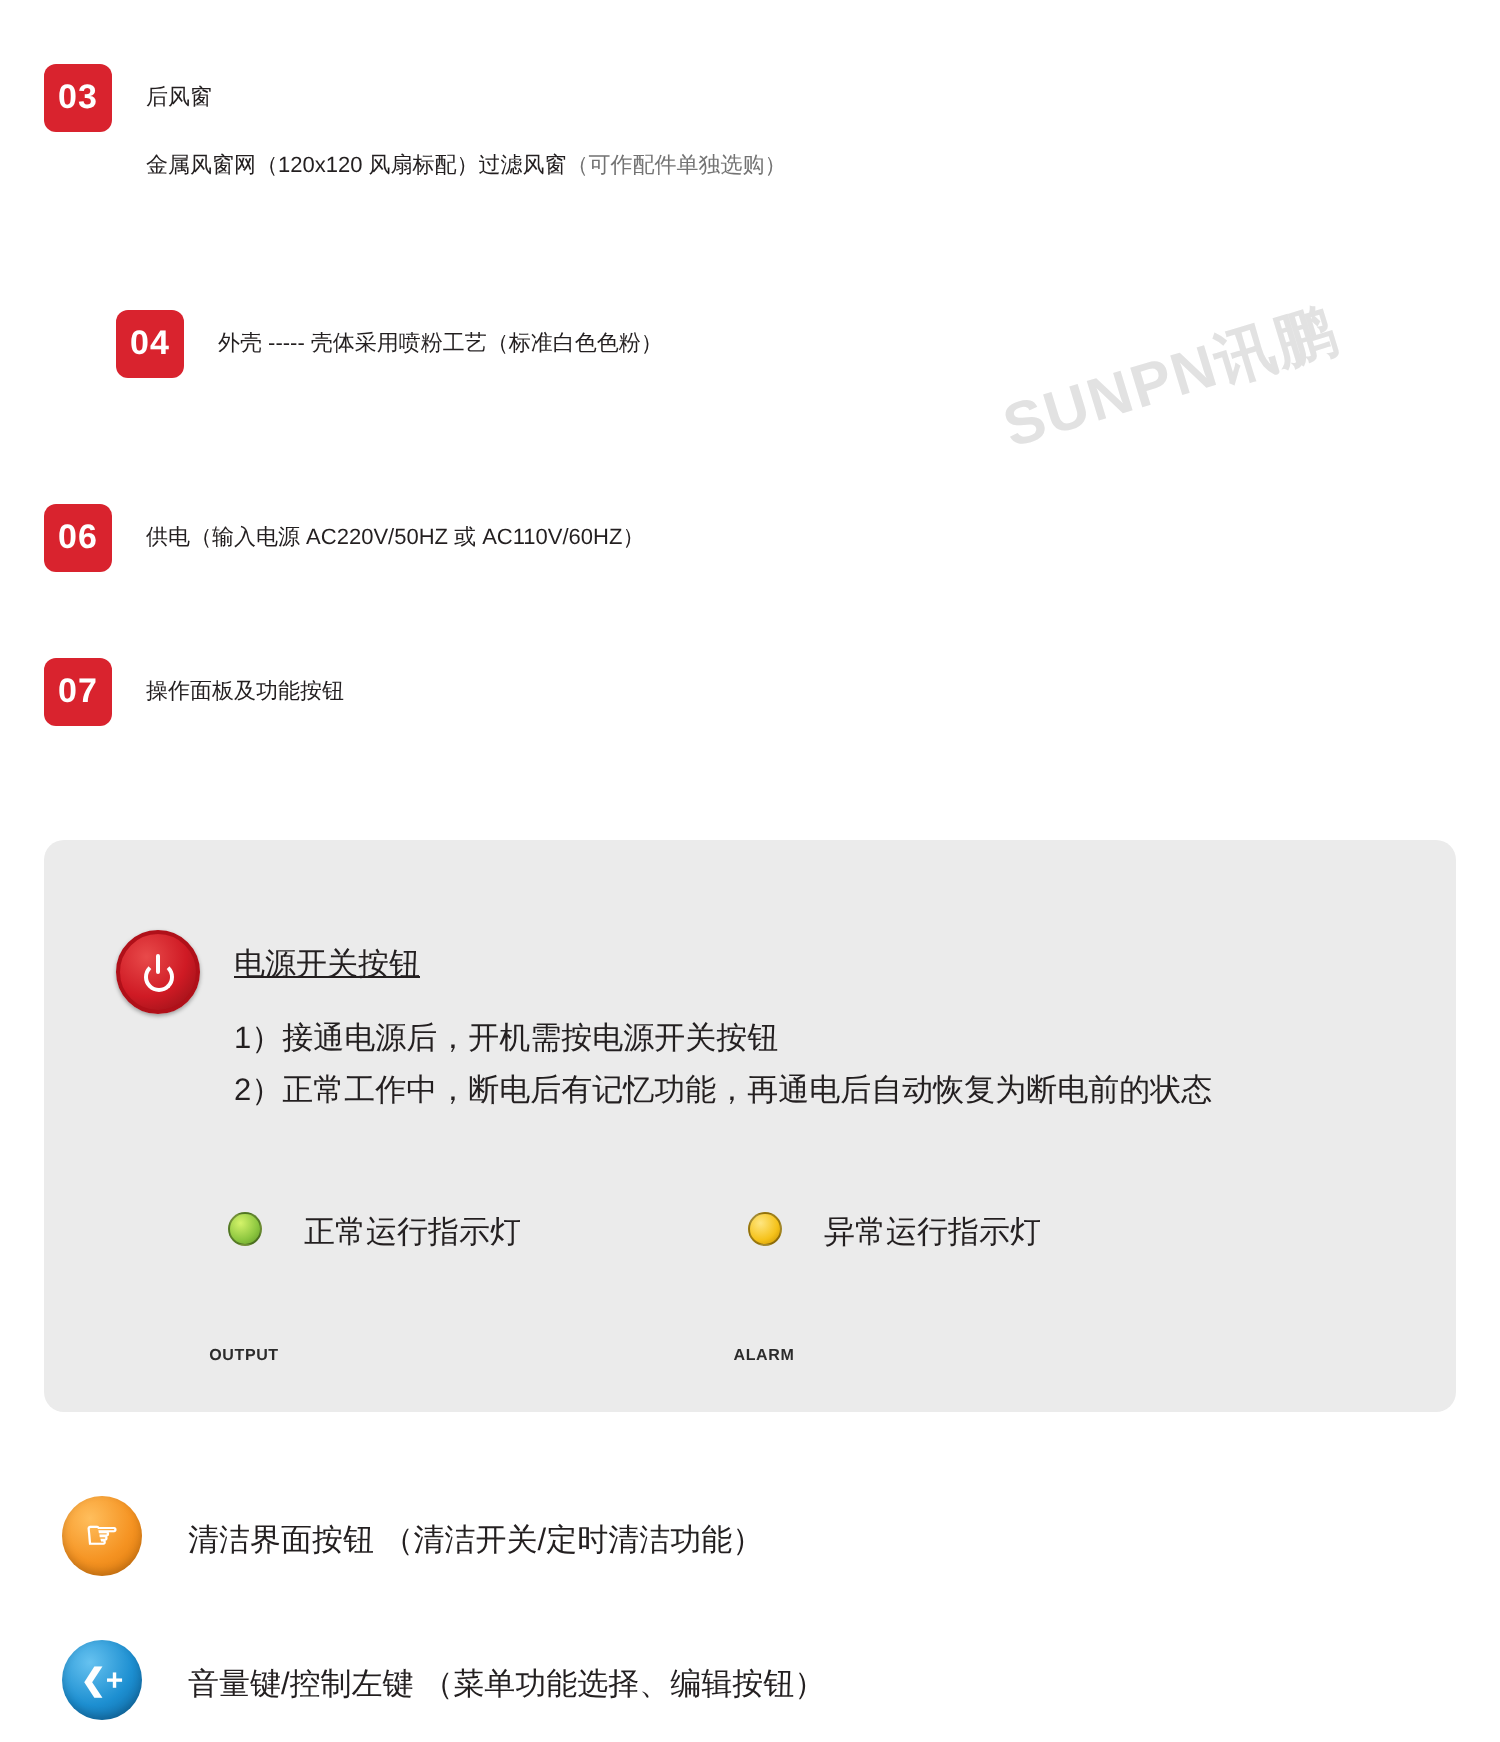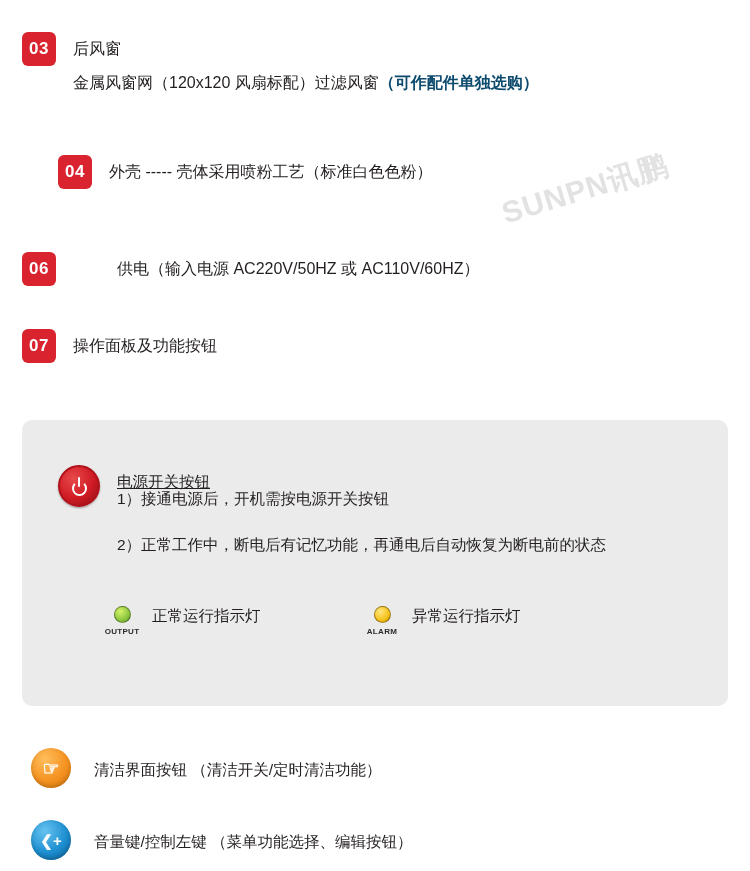--- a/index.html
+++ b/index.html
@@ -35,28 +35,28 @@
   }
 
   .row {
     position: absolute;
     display: flex;
     align-items: flex-start;
   }
   .row .txtcol { margin-left: 17px; }
 
   .line {
-    font-size: 16px;
+    font-size: 11px;
     line-height: 22px;
     color: #231f20;
     white-space: nowrap;
   }
   .line.title { padding-top: 6px; }
   .line.sub { padding-top: 12px; }
-  .red { color: #0c4a6e; font-weight: bold; }
+  .red { color: #737373; font-weight: normal; }
 
   
   .watermark {
     position: absolute;
     left: 497px;
     top: 195px;
     font-size: 30px;
     font-weight: bold;
     color: #e2e2e2;
     transform: rotate(-17deg);
@@ -122,34 +122,35 @@
     color: #231f20;
     text-decoration: underline;
   }
   .panel-li {
     position: absolute;
     left: 95px;
     font-size: 15.5px;
     color: #231f20;
     white-space: nowrap;
   }
-  .panel-li.i1 { top: 69px; text-align: center; }
+  .panel-li.i1 { top: 89px; text-align: center; }
   .panel-li.i2 { top: 115px; }
 
   
   .lamp-group {
     position: absolute;
     display: flex;
     align-items: flex-start;
   }
   .lamp-wrap {
     width: 44px;
     display: flex;
     flex-direction: column;
     align-items: center;
+    gap: 46px;
   }
   .lamp {
     width: 17px; height: 17px;
     border-radius: 50%;
     border: 1.5px solid rgba(0,0,0,0.35);
   }
   .lamp.green {
     background: radial-gradient(circle at 35% 30%, #d4f36a 0%, #8cc63f 60%, #5d9425 100%);
   }
   .lamp.yellow {
@@ -217,21 +218,21 @@
   <div class="row" style="left:22px; top:155px;margin-left:36px;">
     <div class="badge">04</div>
     <div class="txtcol">
       <div class="line title">外壳 ----- 壳体采用喷粉工艺（标准白色色粉）</div>
     </div>
   </div>
 
 
   <div class="watermark">SUNPN讯鹏</div>
 
-  <div class="row" style="left:22px; top:252px;gap:44px;">
+  <div class="row" style="left:22px; top:252px;">
     <div class="badge">06</div>
     <div class="txtcol">
       <div class="line title">供电（输入电源 AC220V/50HZ 或 AC110V/60HZ）</div>
     </div>
   </div>
 
   <div class="row" style="left:22px; top:329px;">
     <div class="badge">07</div>
     <div class="txtcol">
       <div class="line title">操作面板及功能按钮</div>

